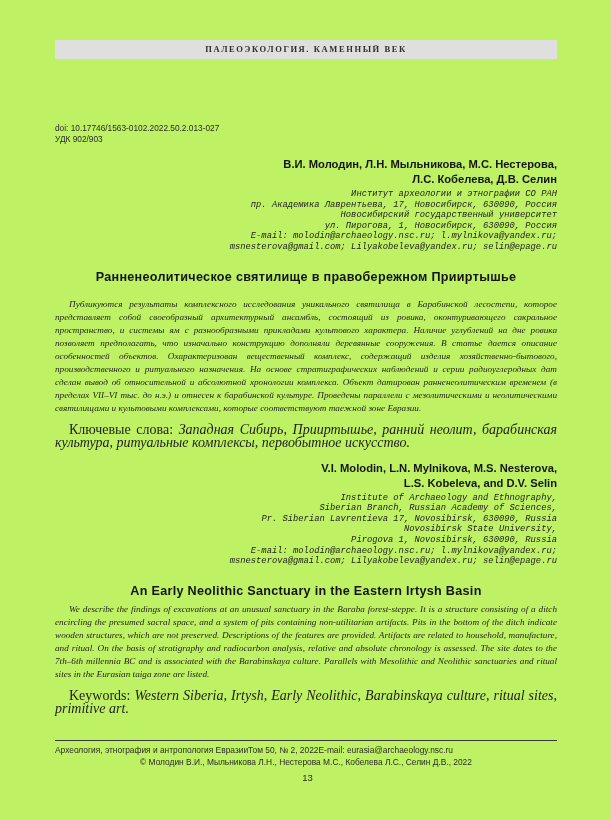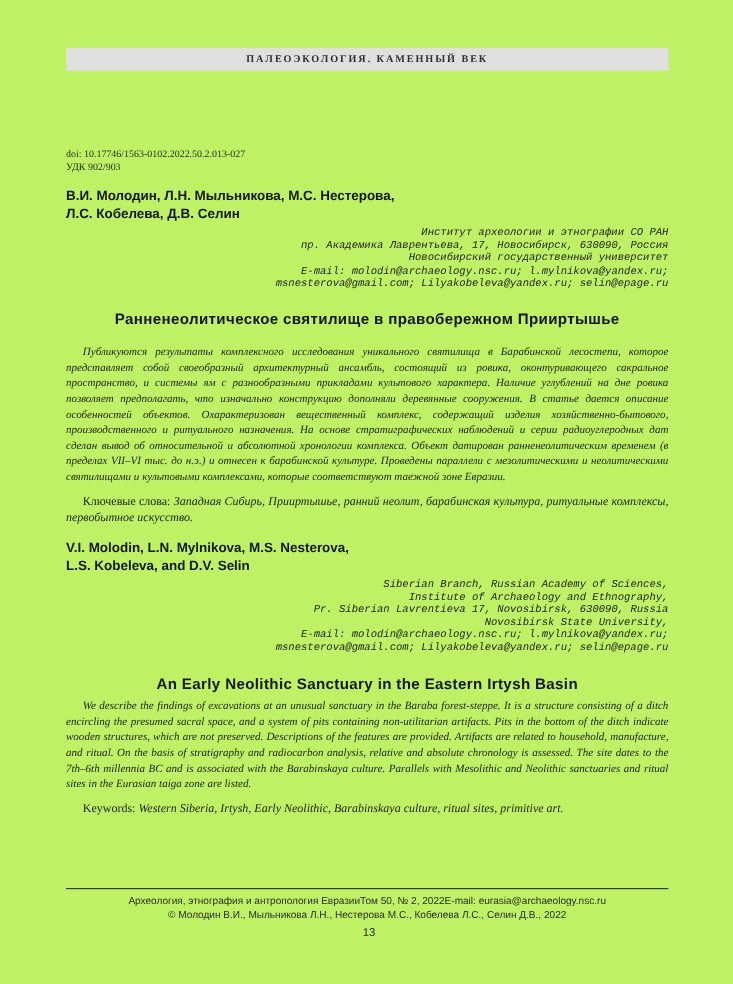--- a/index.html
+++ b/index.html
@@ -19,27 +19,28 @@
     height:19px; line-height:19px;
     text-align:center;
     font-family:"Liberation Serif", serif;
     font-size:8.5px;
     letter-spacing:1.6px;
     color:#2f2f2f;
     font-weight:bold;
   }
   .meta-block {
     margin-top:64px;
-    font-family:Liberation Serif, serif;
+    font-family:Liberation Sans, sans-serif;
     font-size:8.3px;
     line-height:11px;
     color:#2a2a2a;
   }
   .authors-ru, .authors-en {
     margin-top:12px;
+    text-align:right;
     font-family:"Liberation Sans", sans-serif;
     font-weight:bold;
     font-size:11.2px;
     line-height:15px;
     color:#151515;
   }
   .affil {
     margin-top:2px;
     text-align:right;
     font-style:italic;
@@ -64,42 +65,42 @@
     font-style:italic;
     font-size:9.2px;
     line-height:13px;
     text-align:justify;
     text-indent:14px;
     color:#1e1e1e;
   }
   .abstract-en { margin-top:4px; }
   .keywords {
     margin-top:8px;
-    font-size:10px;
+    font-size:14px;
     line-height:13px;
     text-align:justify;
     text-indent:14px;
     color:#1e1e1e;
   }
   .kw-label { font-style:normal; }
   .kw-text { font-style:italic; }
   .gap-en { }
   .footer {
     position:absolute;
     left:55px; right:54px; top:740px;
     border-top:1px solid #3a3a3a;
     padding-top:4px;
     font-family:"Liberation Sans", sans-serif;
     font-size:8.4px;
     line-height:11.5px;
     color:#2a2a2a;
   }
   .footer-line1 {
     display:flex;
-    justify-content:center;
+    justify-content:flex-start;
     white-space:nowrap;
   }
   .footer-line2 { text-align:center; }
   .page-number {
     position:absolute;
     left:4px; right:0; top:772px;
     text-align:center;
     font-family:"Liberation Sans", sans-serif;
     font-size:9.5px;
     color:#2a2a2a;
@@ -121,42 +122,44 @@
 
   <div class="authors-ru">
     <div>В.И. Молодин, Л.Н. Мыльникова, М.С. Нестерова,</div>
     <div>Л.С. Кобелева, Д.В. Селин</div>
   </div>
 
   <div class="affil">
     <div>Институт археологии и этнографии СО РАН</div>
     <div>пр. Академика Лаврентьева, 17, Новосибирск, 630090, Россия</div>
     <div>Новосибирский государственный университет</div>
+    <div>ул. Пирогова, 1, Новосибирск, 630090, Россия</div>
     <div>E-mail: molodin@archaeology.nsc.ru; l.mylnikova@yandex.ru;</div>
     <div>msnesterova@gmail.com; Lilyakobeleva@yandex.ru; selin@epage.ru</div>
   </div>
 
   <div class="article-title title-ru">Ранненеолитическое святилище в правобережном Прииртышье</div>
 
   <div class="abstract">Публикуются результаты комплексного исследования уникального святилища в Барабинской лесостепи, которое представляет собой своеобразный архитектурный ансамбль, состоящий из ровика, оконтуривающего сакральное пространство, и системы ям с разнообразными прикладами культового характера. Наличие углублений на дне ровика позволяет предполагать, что изначально конструкцию дополняли деревянные сооружения. В статье дается описание особенностей объектов. Охарактеризован вещественный комплекс, содержащий изделия хозяйственно-бытового, производственного и ритуального назначения. На основе стратиграфических наблюдений и серии радиоуглеродных дат сделан вывод об относительной и абсолютной хронологии комплекса. Объект датирован ранненеолитическим временем (в пределах VII–VI тыс. до н.э.) и отнесен к барабинской культуре. Проведены параллели с мезолитическими и неолитическими святилищами и культовыми комплексами, которые соответствуют таежной зоне Евразии.</div>
 
   <div class="keywords">
     <span class="kw-label">Ключевые слова:</span><span class="kw-text"> Западная Сибирь, Прииртышье, ранний неолит, барабинская культура, ритуальные комплексы, первобытное искусство.</span>
   </div>
 
   <div class="authors-en gap-en">
     <div>V.I. Molodin, L.N. Mylnikova, M.S. Nesterova,</div>
     <div>L.S. Kobeleva, and D.V. Selin</div>
   </div>
 
   <div class="affil">
+    <div>Institute of Archaeology and Ethnography,</div>
     <div>Siberian Branch, Russian Academy of Sciences,</div>
-    <div>Institute of Archaeology and Ethnography,</div>
     <div>Pr. Siberian Lavrentieva 17, Novosibirsk, 630090, Russia</div>
     <div>Novosibirsk State University,</div>
+    <div>Pirogova 1, Novosibirsk, 630090, Russia</div>
     <div>E-mail: molodin@archaeology.nsc.ru; l.mylnikova@yandex.ru;</div>
     <div>msnesterova@gmail.com; Lilyakobeleva@yandex.ru; selin@epage.ru</div>
   </div>
 
   <div class="article-title title-en">An Early Neolithic Sanctuary in the Eastern Irtysh Basin</div>
 
   <div class="abstract abstract-en">We describe the findings of excavations at an unusual sanctuary in the Baraba forest-steppe. It is a structure consisting of a ditch encircling the presumed sacral space, and a system of pits containing non-utilitarian artifacts. Pits in the bottom of the ditch indicate wooden structures, which are not preserved. Descriptions of the features are provided. Artifacts are related to household, manufacture, and ritual. On the basis of stratigraphy and radiocarbon analysis, relative and absolute chronology is assessed. The site dates to the 7th–6th millennia BC and is associated with the Barabinskaya culture. Parallels with Mesolithic and Neolithic sanctuaries and ritual sites in the Eurasian taiga zone are listed.</div>
 
   <div class="keywords">
     <span class="kw-label">Keywords:</span><span class="kw-text"> Western Siberia, Irtysh, Early Neolithic, Barabinskaya culture, ritual sites, primitive art.</span>

